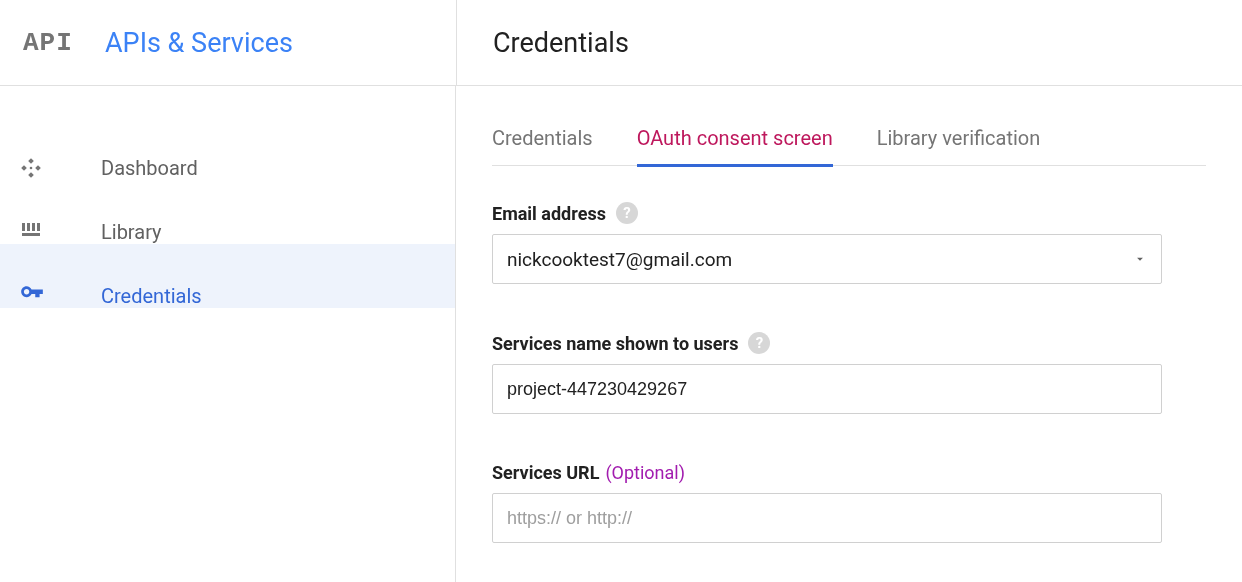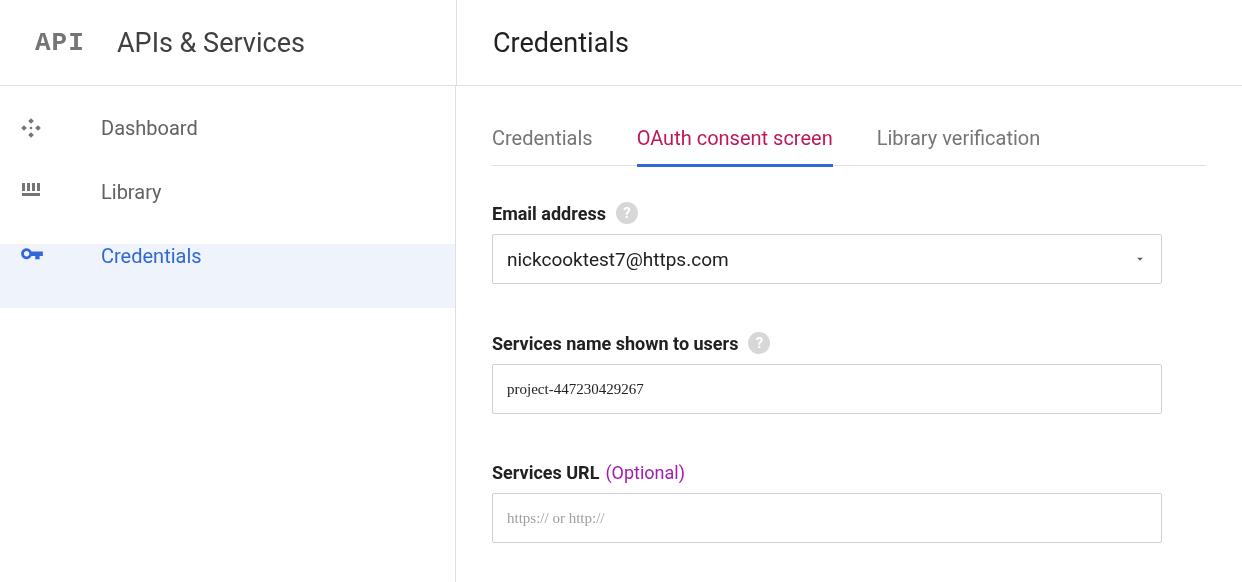--- a/index.html
+++ b/index.html
@@ -21,33 +21,33 @@
   .topbar {
     display: flex;
     align-items: stretch;
     height: 86px;
     border-bottom: 1px solid #e0e0e0;
   }
   .topbar-left {
     width: 456px;
     display: flex;
     align-items: center;
-    padding-left: 35px;
+    padding-left: 23px;
   }
   .api-logo {
     font-family: "Courier New", monospace;
     font-weight: 700;
     font-size: 26px;
     letter-spacing: 1px;
     color: #757575;
     width: 60px;
   }
   .topbar-title {
     font-size: 27px;
-    color: #404040;
+    color: #3b82f6;
     margin-left: 22px;
     font-weight: 400;
   }
   .topbar-right {
     flex: 1;
     display: flex;
     align-items: center;
     padding-left: 36px;
     border-left: 1px solid #e0e0e0;
   }
@@ -62,21 +62,21 @@
     flex: 1;
     min-height: 0;
   }
   .sidebar {
     width: 456px;
     border-right: 1px solid #e0e0e0;
     padding-top: 30px;
   }
   .sidebar-item {
     display: flex;
-    align-items: flex-start;
+    align-items: flex-end;
     height: 64px;
     padding-left: 19px;
     font-size: 20px;
     color: #616161;
     cursor: pointer;
   }
   .sidebar-item .icon {
     width: 60px;
     display: flex;
     align-items: center;
@@ -155,25 +155,24 @@
   .select {
     justify-content: space-between;
     cursor: pointer;
   }
   .select .caret svg { fill: #616161; }
   .text-input input {
     border: none;
     outline: none;
     width: 100%;
     height: 100%;
-    font-size: 15px;
+    font-size: 18px;
     color: #212121;
     background: transparent;
     padding: 0;
-    font-family: Liberation Serif, serif;
   }
   .text-input input::placeholder { color: #9e9e9e; }
 </style>
 </head>
 <body>
 
 <div class="app">
   <div class="topbar">
     <div class="topbar-left">
       <span class="api-logo">API</span>
@@ -231,21 +230,21 @@
         <div class="tab active">OAuth consent screen</div>
         <div class="tab">Library verification</div>
       </div>
 
       <div class="form-group">
         <div class="form-label">
           <span>Email address</span>
           <span class="help-icon">?</span>
         </div>
         <div class="select">
-          <span>nickcooktest7@https.com</span>
+          <span>nickcooktest7@gmail.com</span>
           <span class="caret">
             <svg width="14" height="14" viewBox="0 0 24 24">
                 <path d="M7 10l5 5 5-5z"></path>
               </svg>
           </span>
         </div>
       </div>
 
       <div class="form-group">
         <div class="form-label">

